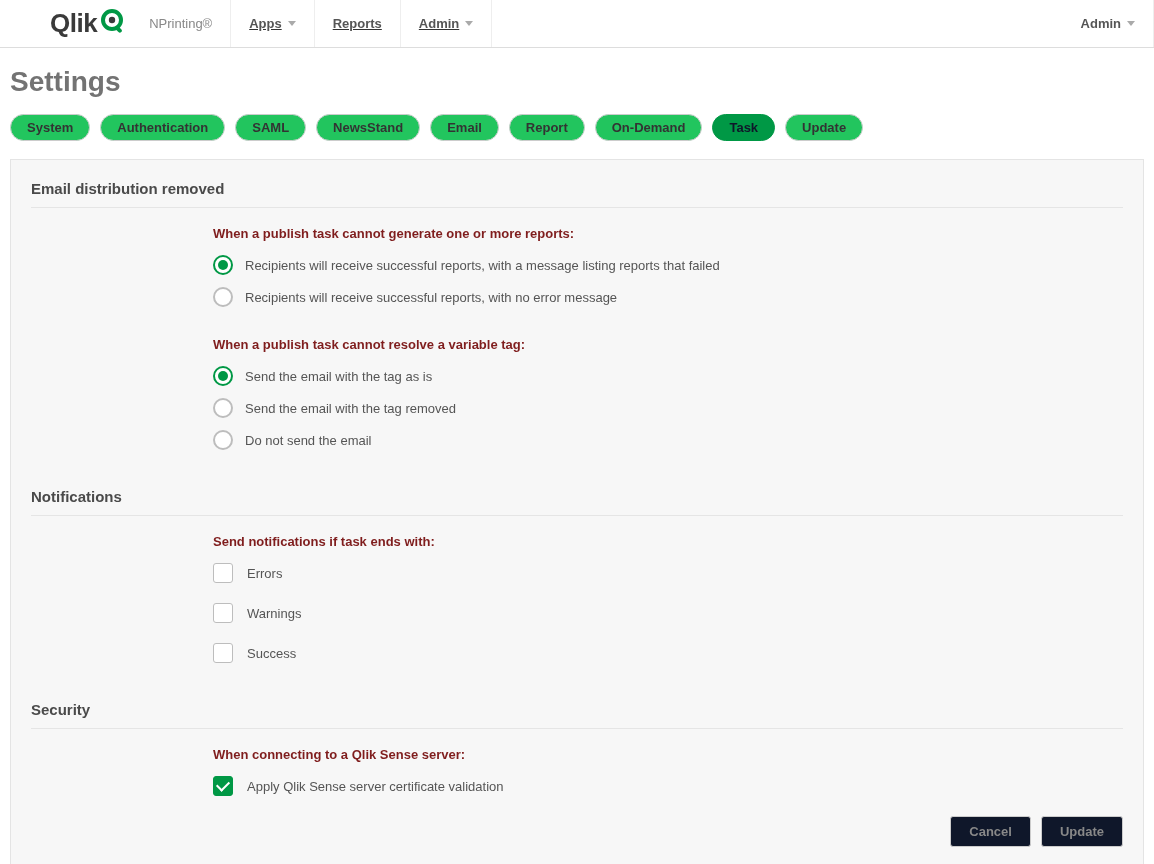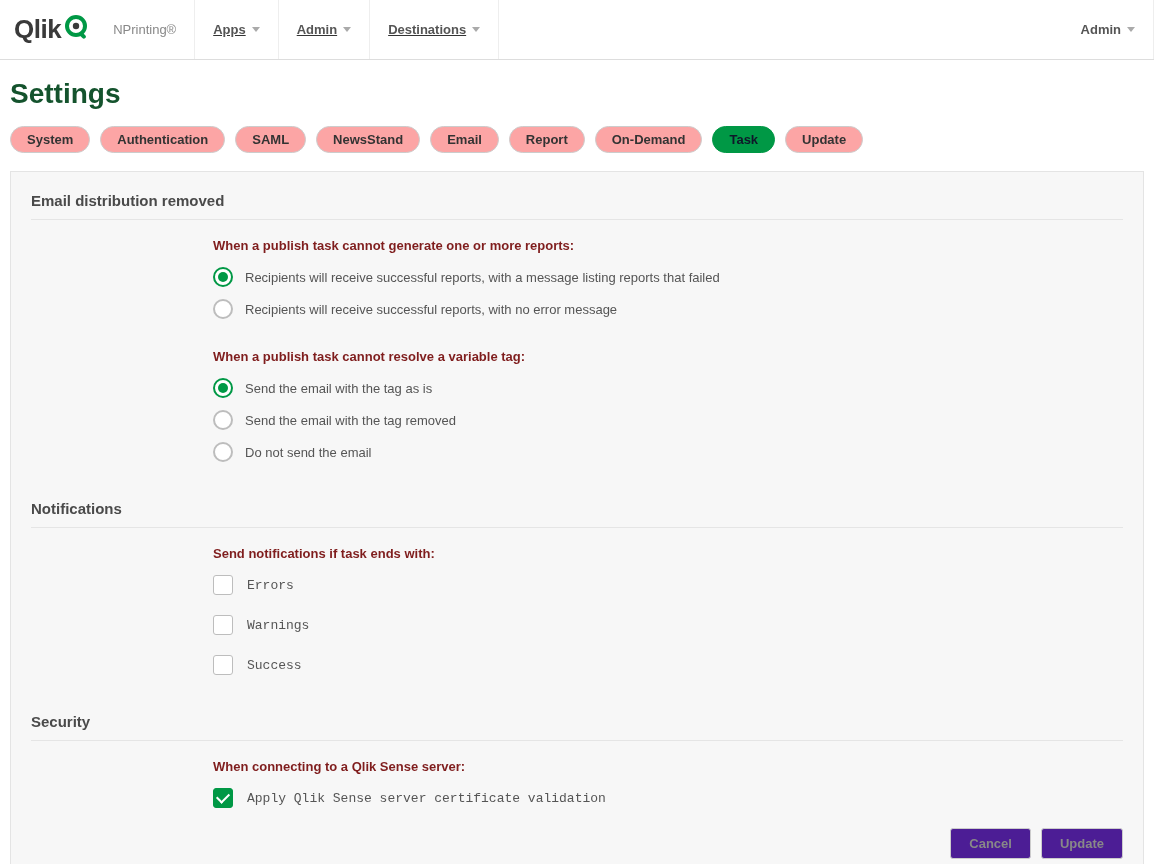--- a/index.html
+++ b/index.html
@@ -7,21 +7,22 @@
     font-family: "Segoe UI", Arial, sans-serif;
     background: #fff;
     color: #333;
     width: 1154px;
   }
   
   .topbar {
     display: flex;
     align-items: stretch;
     border-bottom: 1px solid #ddd;
-    height: 60px;
+    height: 48px;
+    padding-left: 36px;
   }
   .brand {
     display: flex;
     align-items: center;
     padding: 0 18px 0 14px;
     border-right: 1px solid #eee;
   }
   .brand-logo {
     font-size: 26px;
     font-weight: 700;
@@ -55,38 +56,38 @@
     margin-left: 6px;
     width: 0; height: 0;
     border-left: 4px solid transparent;
     border-right: 4px solid transparent;
     border-top: 5px solid #aaa;
   }
   
   .page-title {
     font-size: 28px;
     font-weight: 700;
-    color: #14532d;
+    color: #737373;
     padding: 18px 10px 16px 10px;
   }
   
   .pill-row {
     display: flex;
     gap: 10px;
     padding: 0 10px 18px 10px;
     flex-wrap: wrap;
   }
   .pill {
     border: 1px solid #ccc;
     border-radius: 16px;
     padding: 5px 16px;
     font-size: 13px;
     font-weight: 600;
     color: #333;
-    background: #fca5a5;
+    background: #22c55e;
     cursor: pointer;
   }
   .pill.active {
     background: #009845;
     border-color: #009845;
     color: #0f172a;
   }
   
   .panel {
     margin: 0 10px 20px 10px;
@@ -156,34 +157,34 @@
     background: #009845;
     border-color: #009845;
   }
   .checkbox.checked::after {
     content: "";
     width: 6px; height: 10px;
     border: solid #fff;
     border-width: 0 2px 2px 0;
     transform: rotate(45deg) translate(-1px,-1px);
   }
-  .option-row.cb { margin-bottom: 20px; font-family: Liberation Mono, monospace; }
+  .option-row.cb { margin-bottom: 20px; }
   .notif-section .section-heading,
   .security-section .section-heading {
     margin-top: 6px;
   }
   .footer-buttons {
     display: flex;
     justify-content: flex-end;
     gap: 10px;
     margin-top: 20px;
   }
   .btn {
     border: 1px solid #ccc;
-    background: #4c1d95;
+    background: #0f172a;
     color: #888;
     font-size: 13px;
     font-weight: 600;
     border-radius: 3px;
     padding: 7px 18px;
     cursor: pointer;
   }
 </style>
 </head>
 <body>
@@ -201,25 +202,24 @@
       </span>
     </span>
     <span class="brand-sub">NPrinting®</span>
   </div>
   <div id="nav-items" style="display:flex;text-decoration:underline;">
       <div class="nav-item">
         <span>Apps</span>
         <span class="caret-down"></span>
       </div>
       <div class="nav-item">
-        <span>Admin</span>
-        <span class="caret-down"></span>
+        <span>Reports</span>
       </div>
       <div class="nav-item">
-        <span>Destinations</span>
+        <span>Admin</span>
         <span class="caret-down"></span>
       </div>
     </div>
   <div class="nav-spacer"></div>
   <div class="nav-item">
     <span>Admin</span>
     <span class="caret-down"></span>
   </div>
 </div>
 

